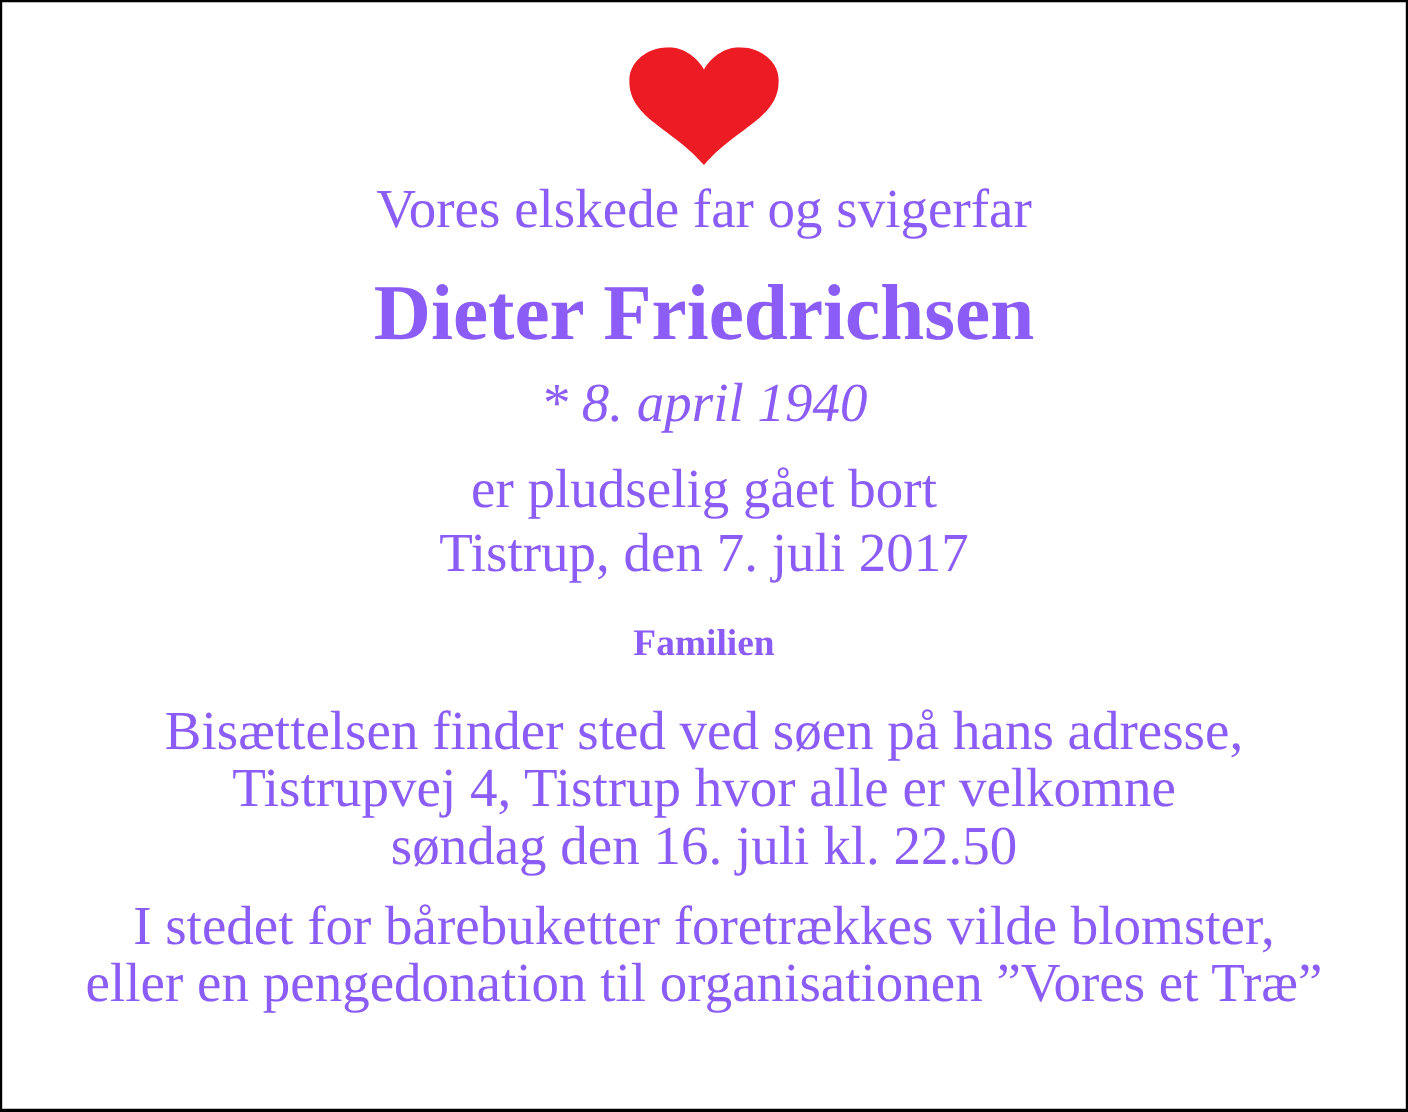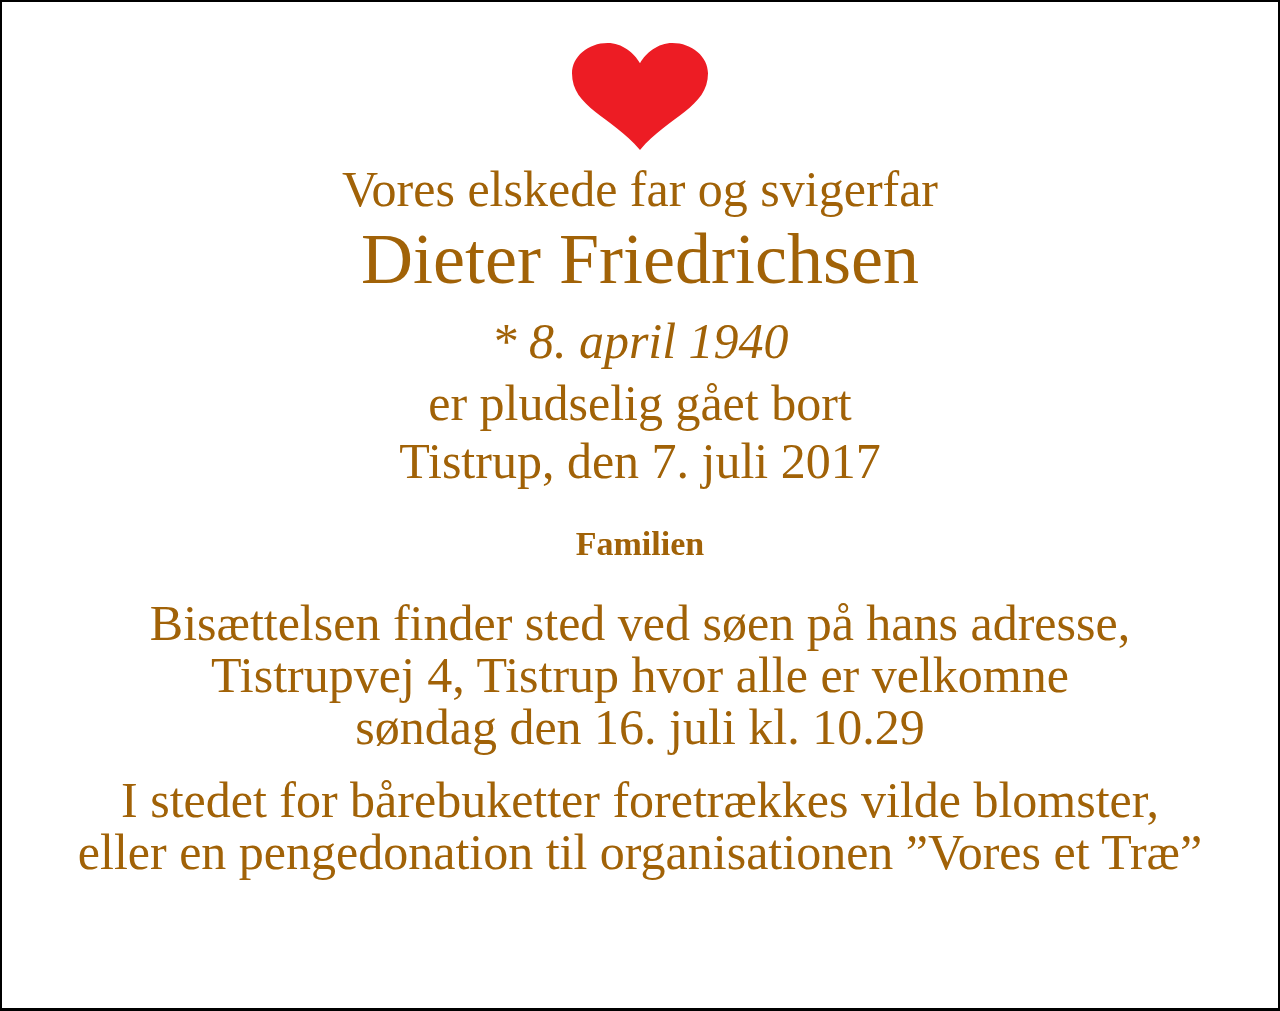--- a/index.html
+++ b/index.html
@@ -10,21 +10,21 @@
   .page {
     box-sizing: border-box;
     width: 1280px;
     height: 1011px;
     background: #ffffff;
     border-style: solid;
     border-color: #000000;
     border-width: 2px 2px 3px 2px;
     overflow: hidden;
     font-family: "Liberation Serif", "DejaVu Serif", serif;
-    color: #a16207;
+    color: #8b5cf6;
     text-align: center;
   }
   .heart-wrap {
     margin-top: 41px;
     height: 107px;
     display: flex;
     justify-content: center;
     align-items: flex-start;
   }
   .heart-wrap svg {
@@ -35,27 +35,28 @@
   .heart-path {
     fill: var(--heart-color, #ed1c24);
   }
   .line {
     font-size: 50px;
     line-height: 58px;
     white-space: nowrap;
   }
   .intro        { margin-top: 10px; }
   .deceased-name {
+    margin-top: 25px;
     font-size: 72px;
-    font-weight: normal;
+    font-weight: bold;
     line-height: 83px;
     white-space: nowrap;
   }
   .birth        { margin-top: 11px; font-style: italic; }
-  .passing      { margin-top: 4px; }
+  .passing      { margin-top: 20px; }
   .place-date   { }
   .signature {
     margin-top: 26px;
     font-size: 34px;
     font-weight: bold;
     line-height: 55px;
     white-space: nowrap;
   }
   .para {
     font-size: 50px;
@@ -88,21 +89,21 @@
 
   <div class="line passing">er pludselig gået bort</div>
 
   <div class="line place-date">Tistrup, den 7. juli 2017</div>
 
   <div class="signature">Familien</div>
 
   <div class="para ceremony">
     <div>Bisættelsen finder sted ved søen på hans adresse,</div>
     <div>Tistrupvej 4, Tistrup hvor alle er velkomne</div>
-    <div>søndag den 16. juli kl. 10.29</div>
+    <div>søndag den 16. juli kl. 22.50</div>
   </div>
 
   <div class="para donation">
     <div>I stedet for bårebuketter foretrækkes vilde blomster,</div>
     <div>eller en pengedonation til organisationen ”Vores et Træ”</div>
   </div>
 
 </div>
 
 </body></html>

